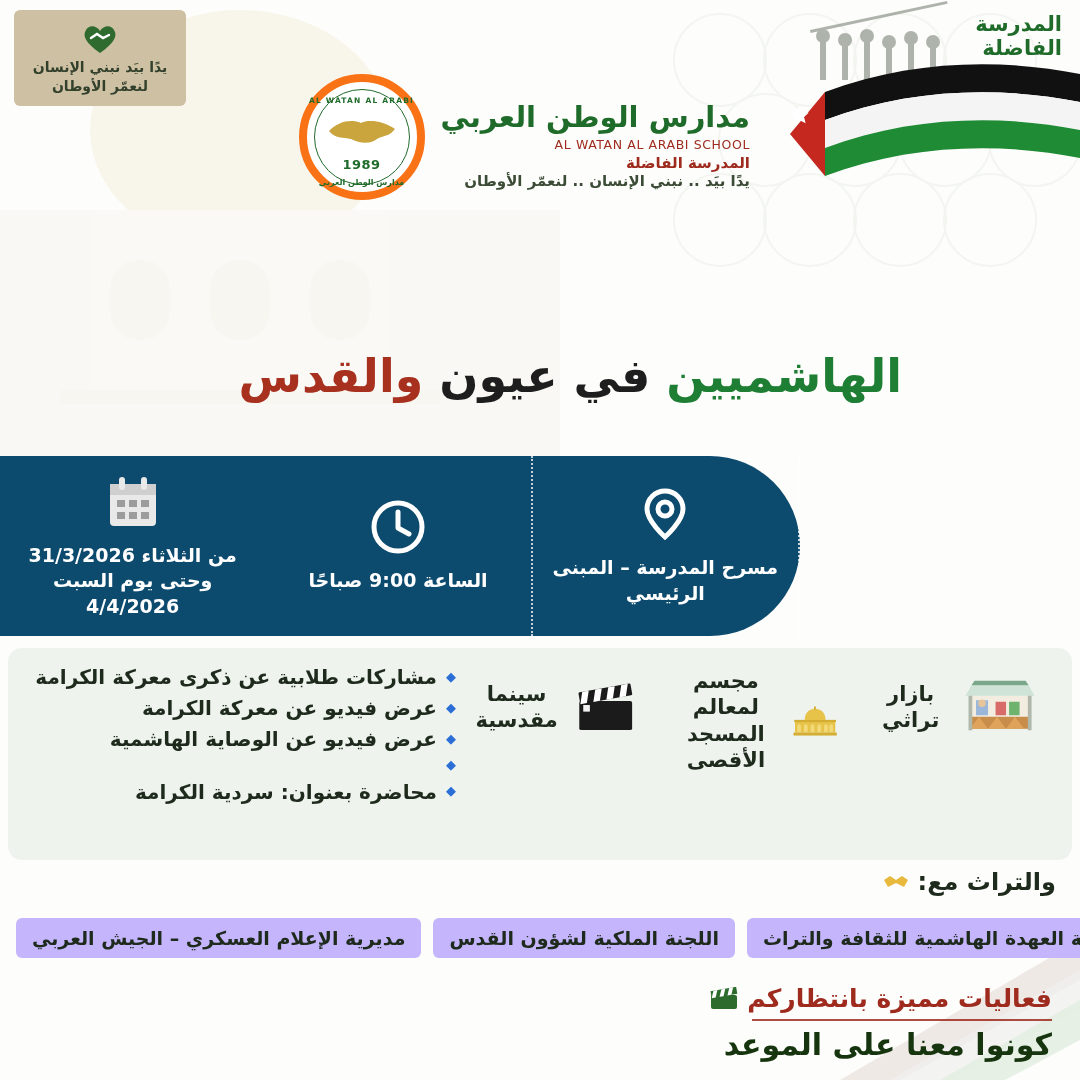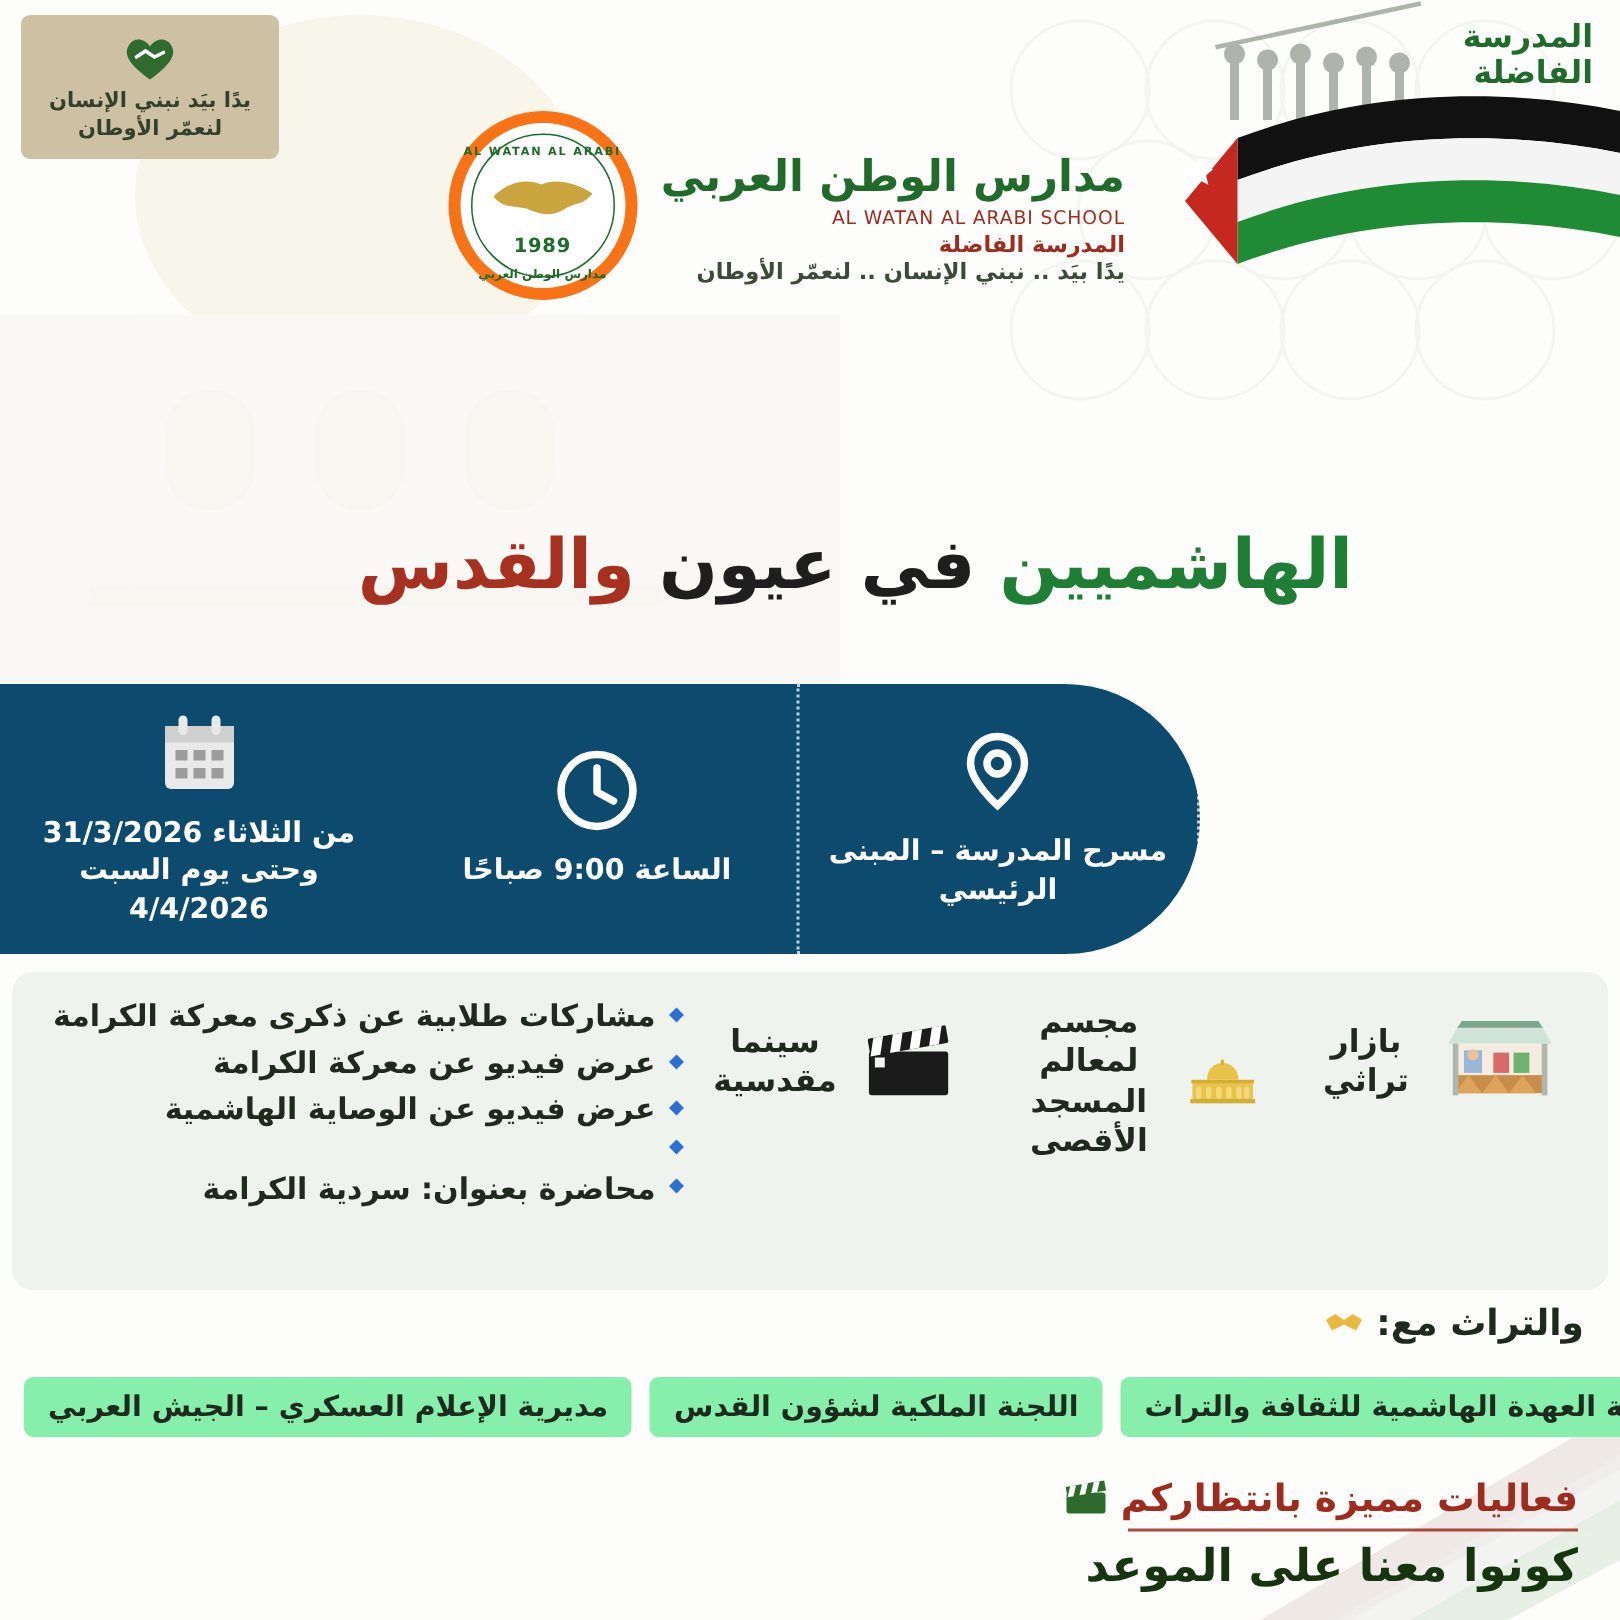--- a/index.html
+++ b/index.html
@@ -228,21 +228,21 @@
     font-size: 24px; font-weight: bold; color: #1e2a1c;
     display: flex; align-items: center; gap: 8px; direction: rtl;
   }
   .chips {
     position: absolute;
     left: 16px; right: 16px; top: 918px;
     display: flex; flex-direction: row-reverse;
     gap: 12px; justify-content: space-between;
   }
   .chip {
-    background: #86efac;
+    background: #c4b5fd;
     border-radius: 6px;
     padding: 9px 16px;
     font-size: 19px; font-weight: bold; color: #1e2a1c;
     direction: rtl; white-space: nowrap;
   }
 
   
   .footer {
     position: absolute;
     right: 28px; bottom: 18px;

